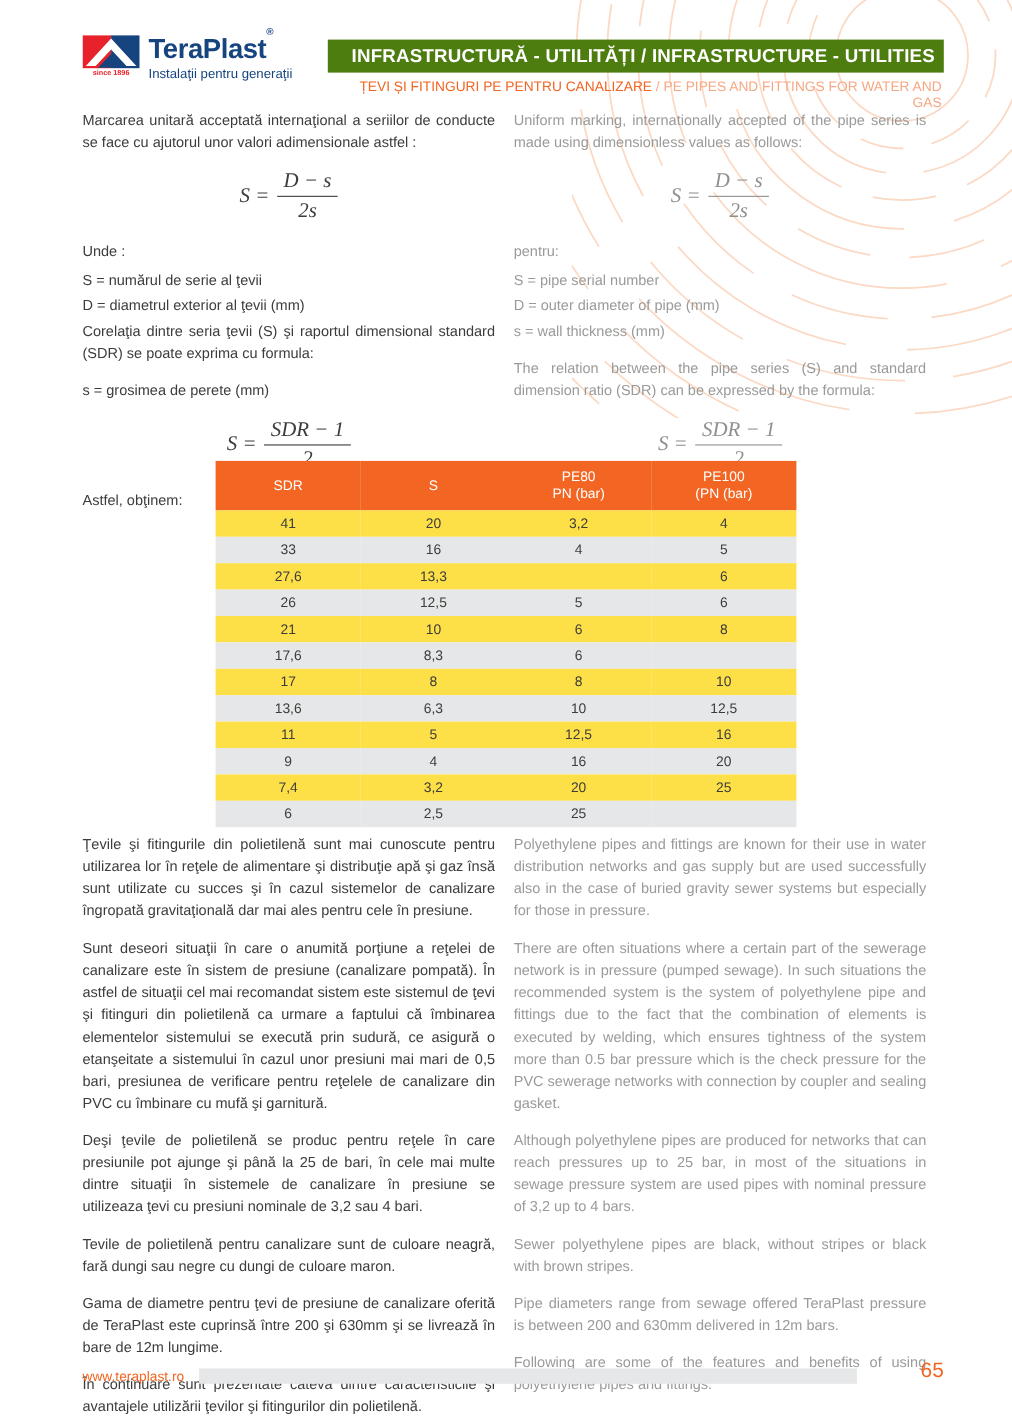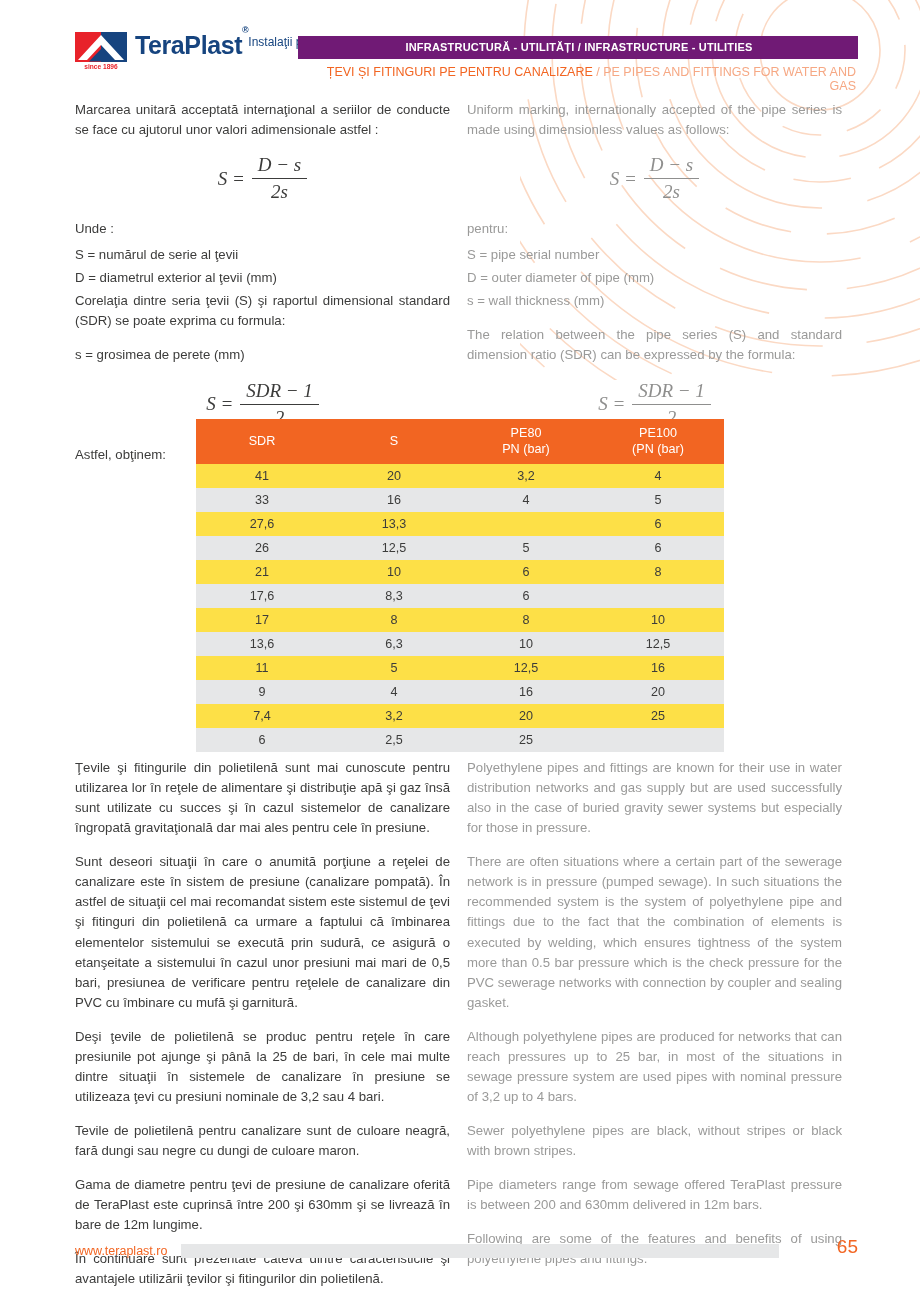--- a/index.html
+++ b/index.html
@@ -50,21 +50,21 @@
     align-items: flex-start;
   }
   .logo-mark {
     width: 52px;
     height: 40px;
     position: relative;
     margin-right: 8px;
   }
   .logo-text {
     display: flex;
-    flex-direction: row;
+    flex-direction: column;
     justify-content: center;
     padding-top: 1px;
   }
   .logo-name {
     font-size: 25px;
     font-weight: bold;
     color: #16447f;
     letter-spacing: -0.4px;
     line-height: 1.0;
     position: relative;
@@ -82,26 +82,26 @@
     letter-spacing: 0px;
   }
 
   .banner {
     position: absolute;
     right: 0;
     top: 12px;
     width: 560px;
   }
   .banner-bar {
-    background: #701a75;
+    background: #4d7c0f;
     color: #ffffff;
-    font-size: 11px;
+    font-size: 17px;
     font-weight: bold;
     letter-spacing: 0.2px;
-    text-align: center;
+    text-align: right;
     padding: 5px 8px 5px 10px;
     box-sizing: border-box;
     line-height: 1.15;
   }
   .banner-sub {
     color: #f26522;
     font-size: 12.5px;
     text-align: right;
     padding: 6px 2px 0 0;
     line-height: 1.15;

